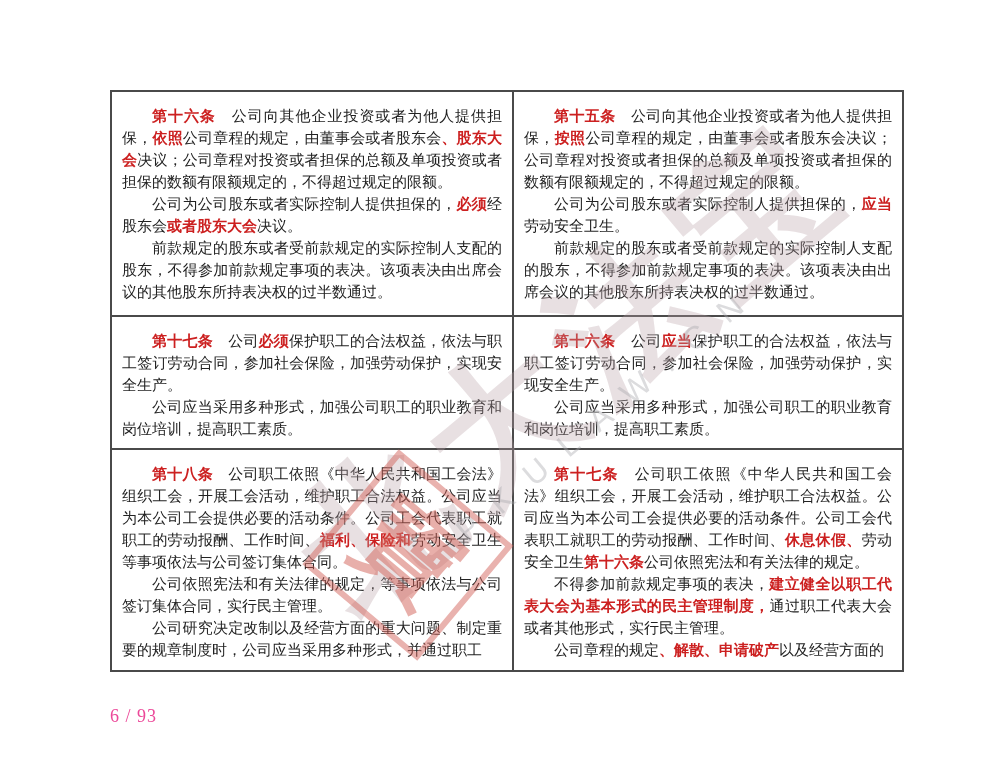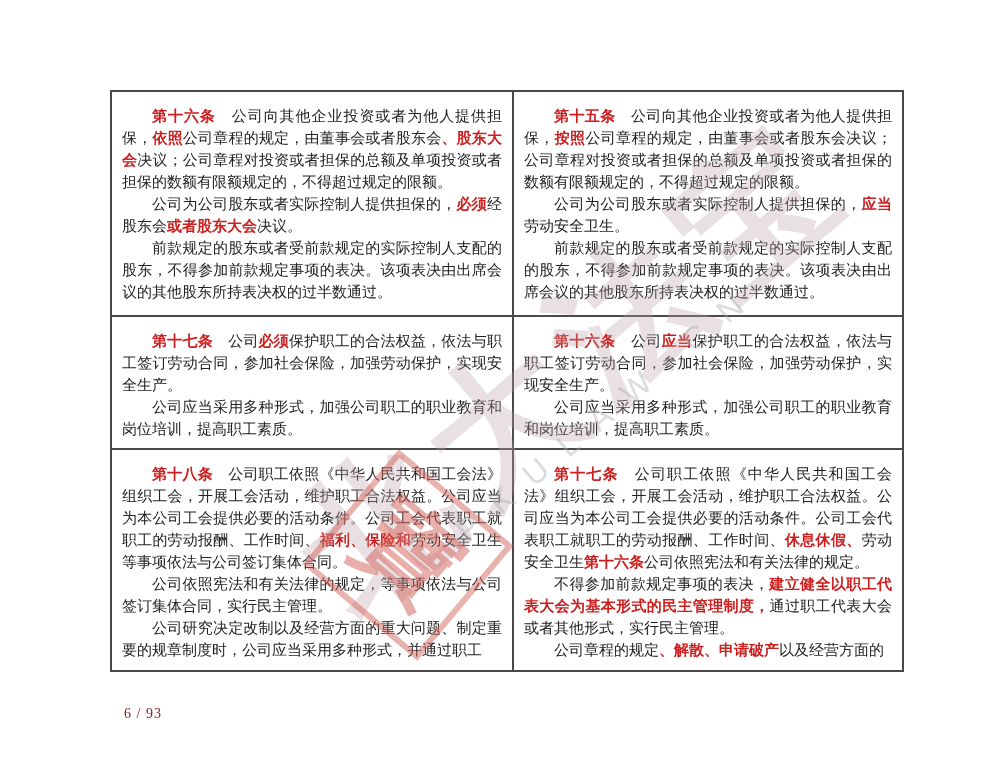--- a/index.html
+++ b/index.html
@@ -34,23 +34,22 @@
     color:#222222;
     text-align:justify;
     overflow:hidden;
   }
   table.compare td p { text-indent:2em; margin:0; }
   .red { color:#cc2020; font-weight:bold; }
 
   
   .page-number {
     position:absolute; left:110px; top:706px;
-    font-size:14px; color:#7f1d1d;
+    font-size:18px; color:#ec4899;
     letter-spacing:1px;
-    margin-left:14px;
   }
 
   
   .wm-layer { position:absolute; inset:0; pointer-events:none; }
   .wm-callig {
     position:absolute; left:230px; top:285px;
     width:680px; height:160px; line-height:160px;
     text-align:center; white-space:nowrap;
     transform:rotate(-40deg);
     font-size:150px; font-weight:bold;

